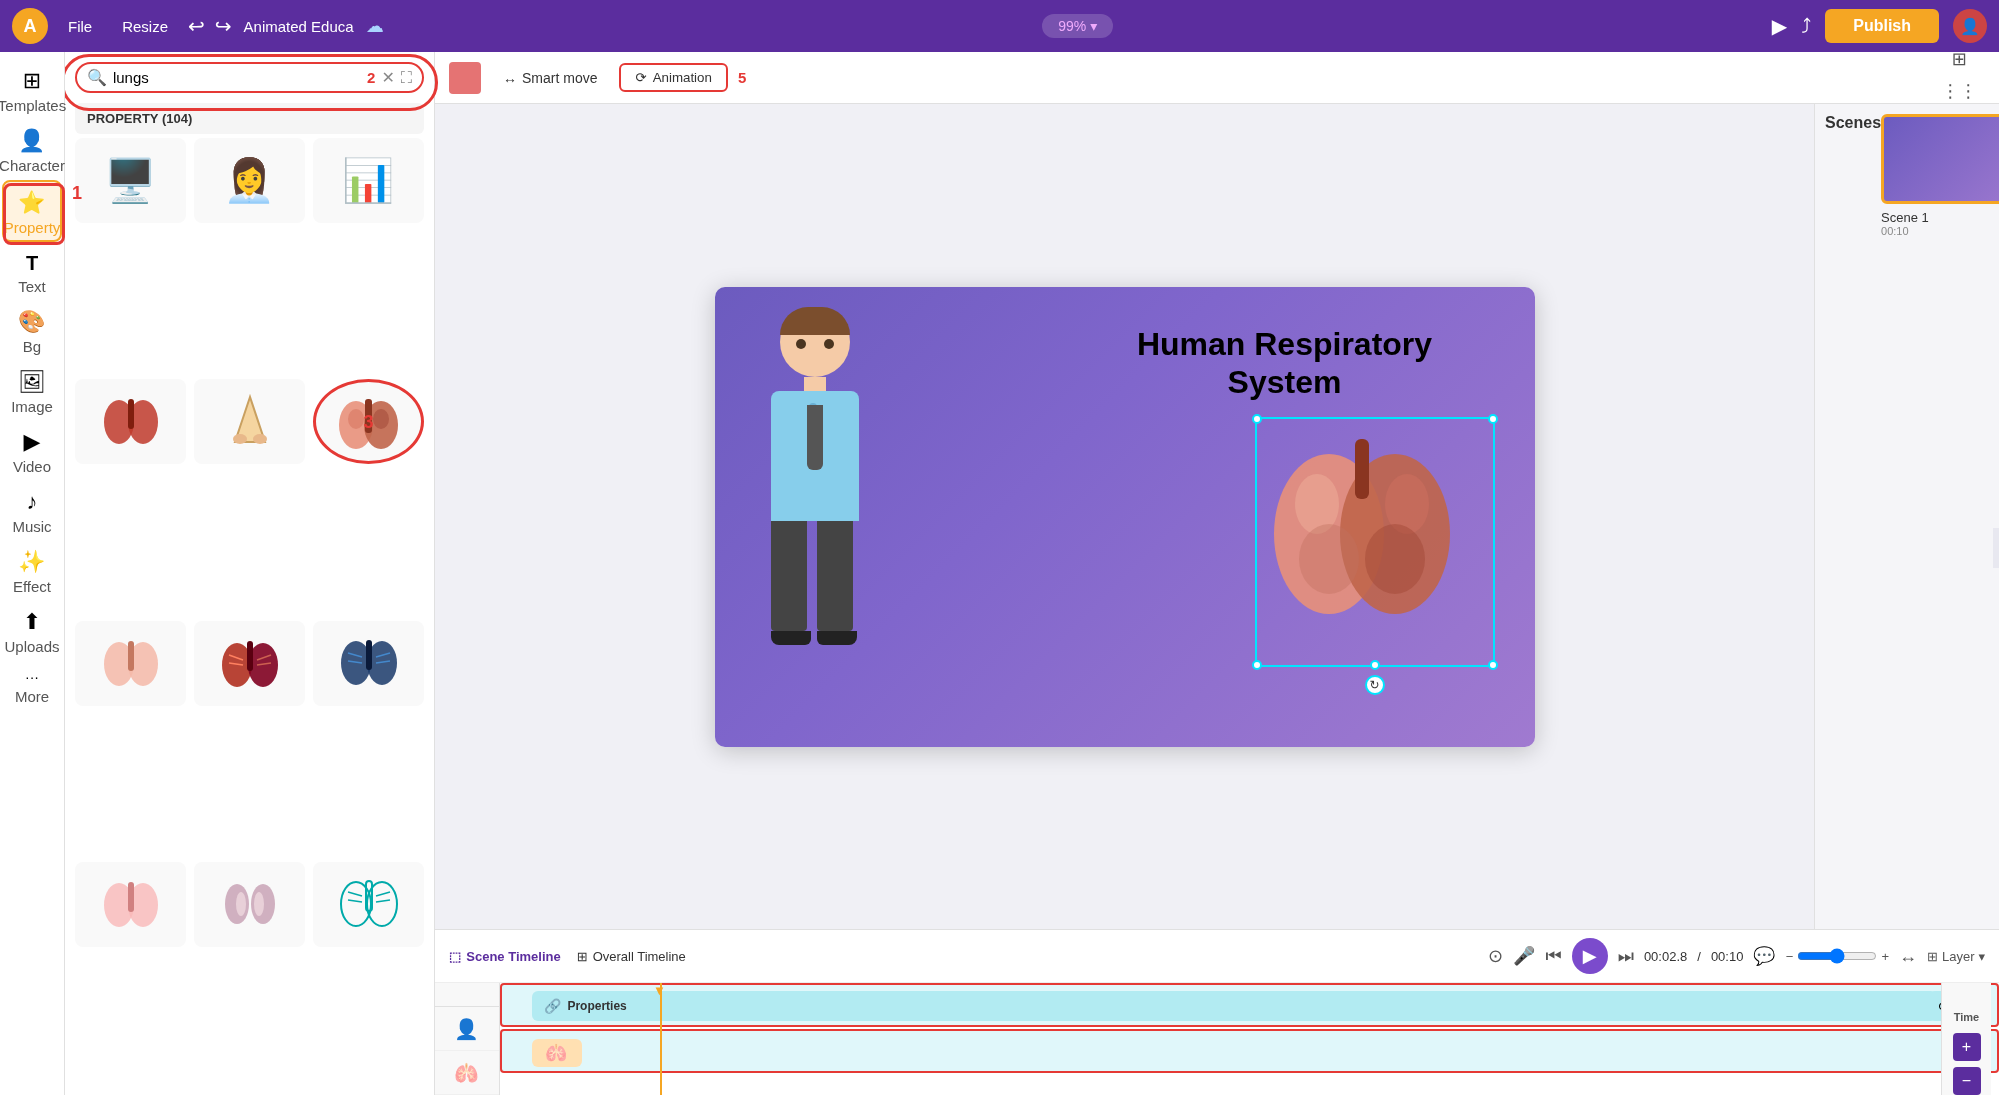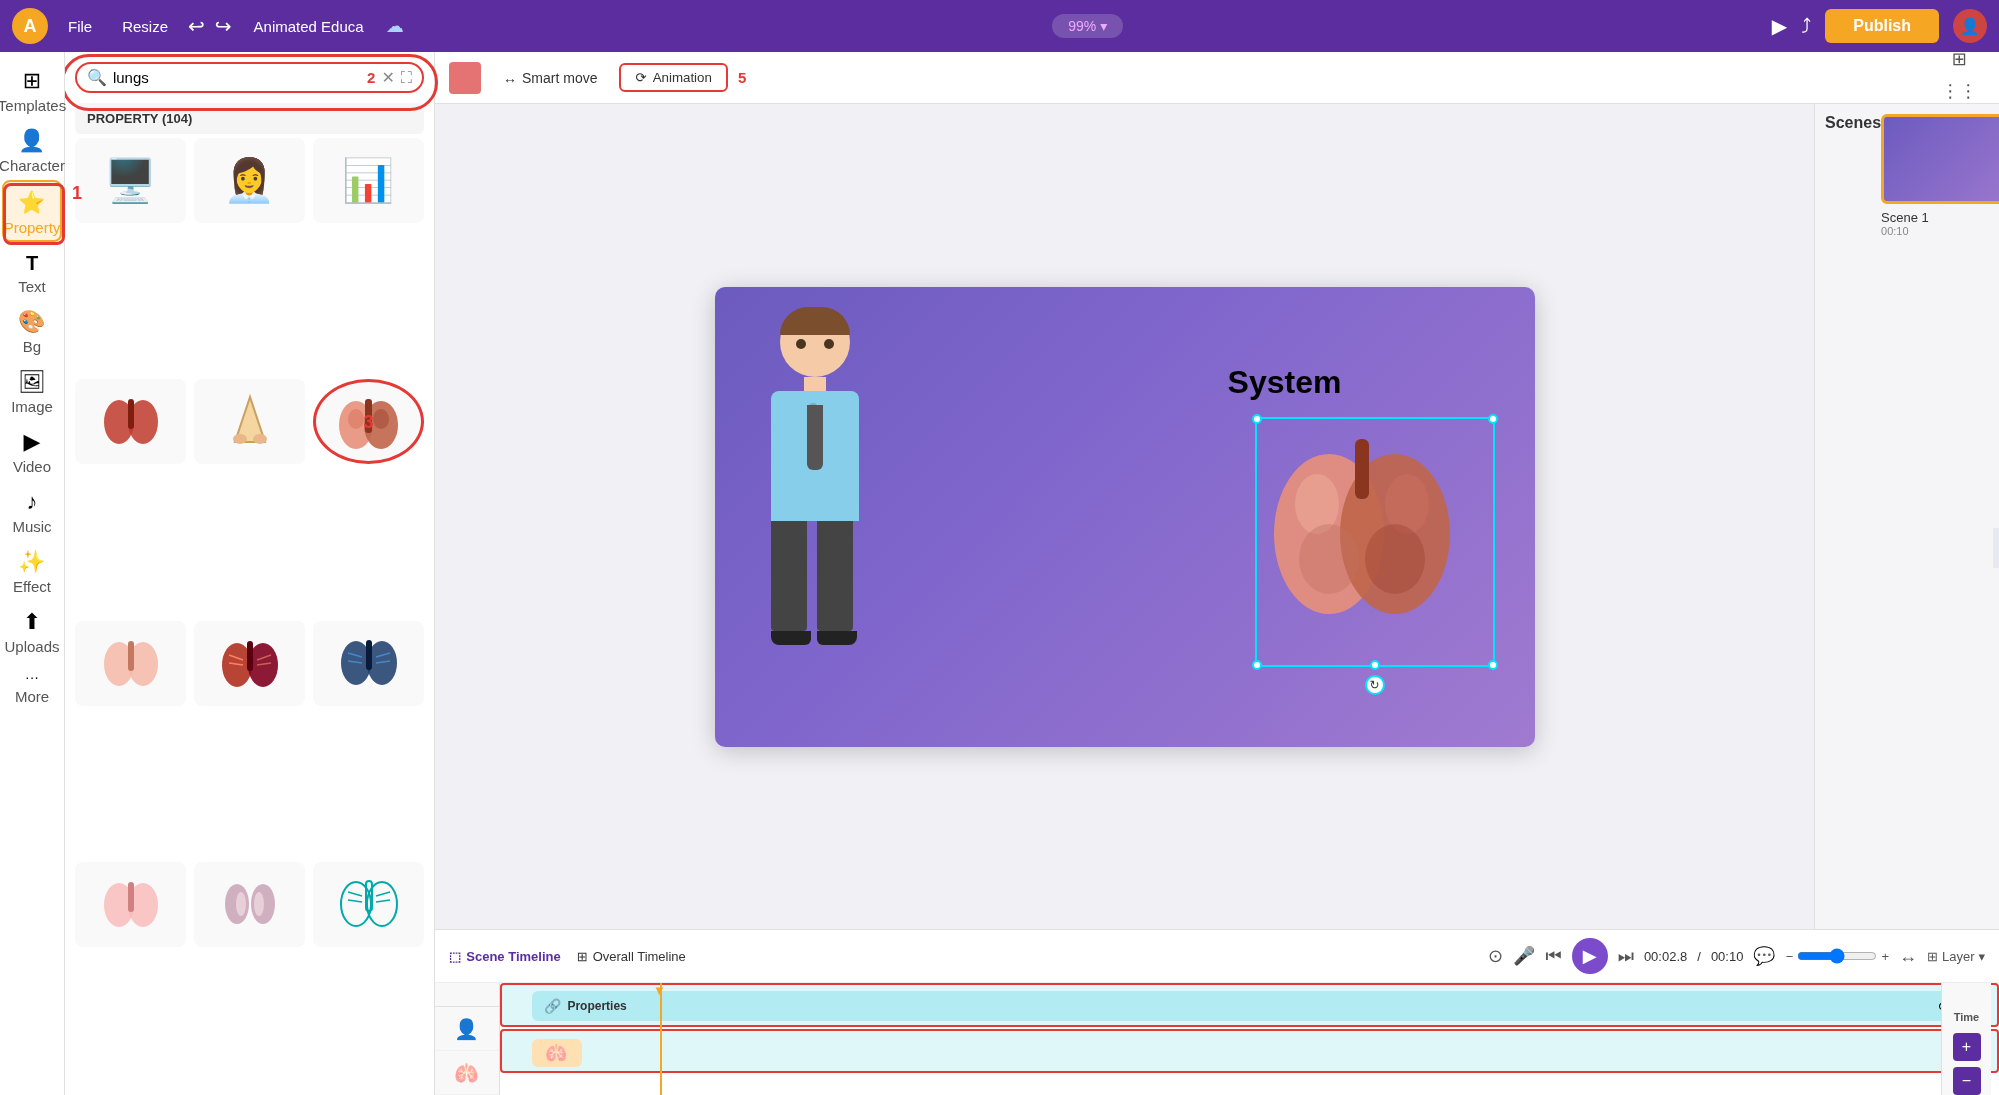--- a/index.html
+++ b/index.html
@@ -6,21 +6,21 @@
     body { font-family: 'Segoe UI', Arial, sans-serif; background: #f0f0f5; width: 1999px; height: 1095px; overflow: hidden; }
 
     
     #topbar {
       display: flex; align-items: center; background: #5b2d9e; height: 52px; padding: 0 12px; gap: 10px; position: relative;
     }
     .logo-area { display: flex; align-items: center; gap: 6px; }
     .logo-circle { width: 36px; height: 36px; border-radius: 50%; background: #f5a623; display: flex; align-items: center; justify-content: center; }
     .logo-circle span { color: #fff; font-size: 18px; font-weight: bold; }
     .top-menu-btn { color: #fff; background: none; border: none; font-size: 15px; cursor: pointer; padding: 4px 10px; }
-    .project-name { color: #fff; font-size: 15px; margin: 0 12px; }
+    .project-name { color: #fff; font-size: 15px; margin: 0 2px; }
     .cloud-icon { color: #aad4ff; font-size: 18px; }
     .spacer { flex: 1; }
     .percent-btn { background: rgba(255,255,255,0.18); border: none; color: #f0abfc; border-radius: 20px; padding: 4px 16px; font-size: 14px; cursor: pointer; display: flex; align-items: center; gap: 4px; }
     .top-right-icons { display: flex; align-items: center; gap: 14px; }
     .top-icon-btn { background: none; border: none; color: #fff; font-size: 20px; cursor: pointer; }
     .publish-btn { background: #f5a623; color: #fff; border: none; border-radius: 6px; padding: 8px 28px; font-size: 16px; font-weight: bold; cursor: pointer; }
     .avatar-circle { width: 34px; height: 34px; border-radius: 50%; background: #c44; display: flex; align-items: center; justify-content: center; color: #fff; font-size: 16px; }
 
     
     #main { display: flex; height: calc(1095px - 52px); }
@@ -331,21 +331,21 @@
         <button class="tb-icon-btn">🔒</button>
         <button class="tb-icon-btn">🗑</button>
       </div>
     </div>
 
     <div style="display:flex;flex:1;overflow:hidden;">
       <div id="canvas-wrapper">
         <div id="canvas">
 
           <div class="canvas-title">
-            <br>
+            <span>Human Respiratory</span><br>
             <span>System</span>
           </div>
 
           <div class="character">
 
             <div style="width:70px;height:70px;background:#f5cba7;border-radius:50%;margin:0 auto;position:relative;">
               <div style="width:70px;height:28px;background:#7b4e2d;border-radius:35px 35px 0 0;position:absolute;top:0;"></div>
               <div style="position:absolute;top:32px;left:16px;width:10px;height:10px;background:#4a3520;border-radius:50%;"></div>
               <div style="position:absolute;top:32px;right:16px;width:10px;height:10px;background:#4a3520;border-radius:50%;"></div>
             </div>

